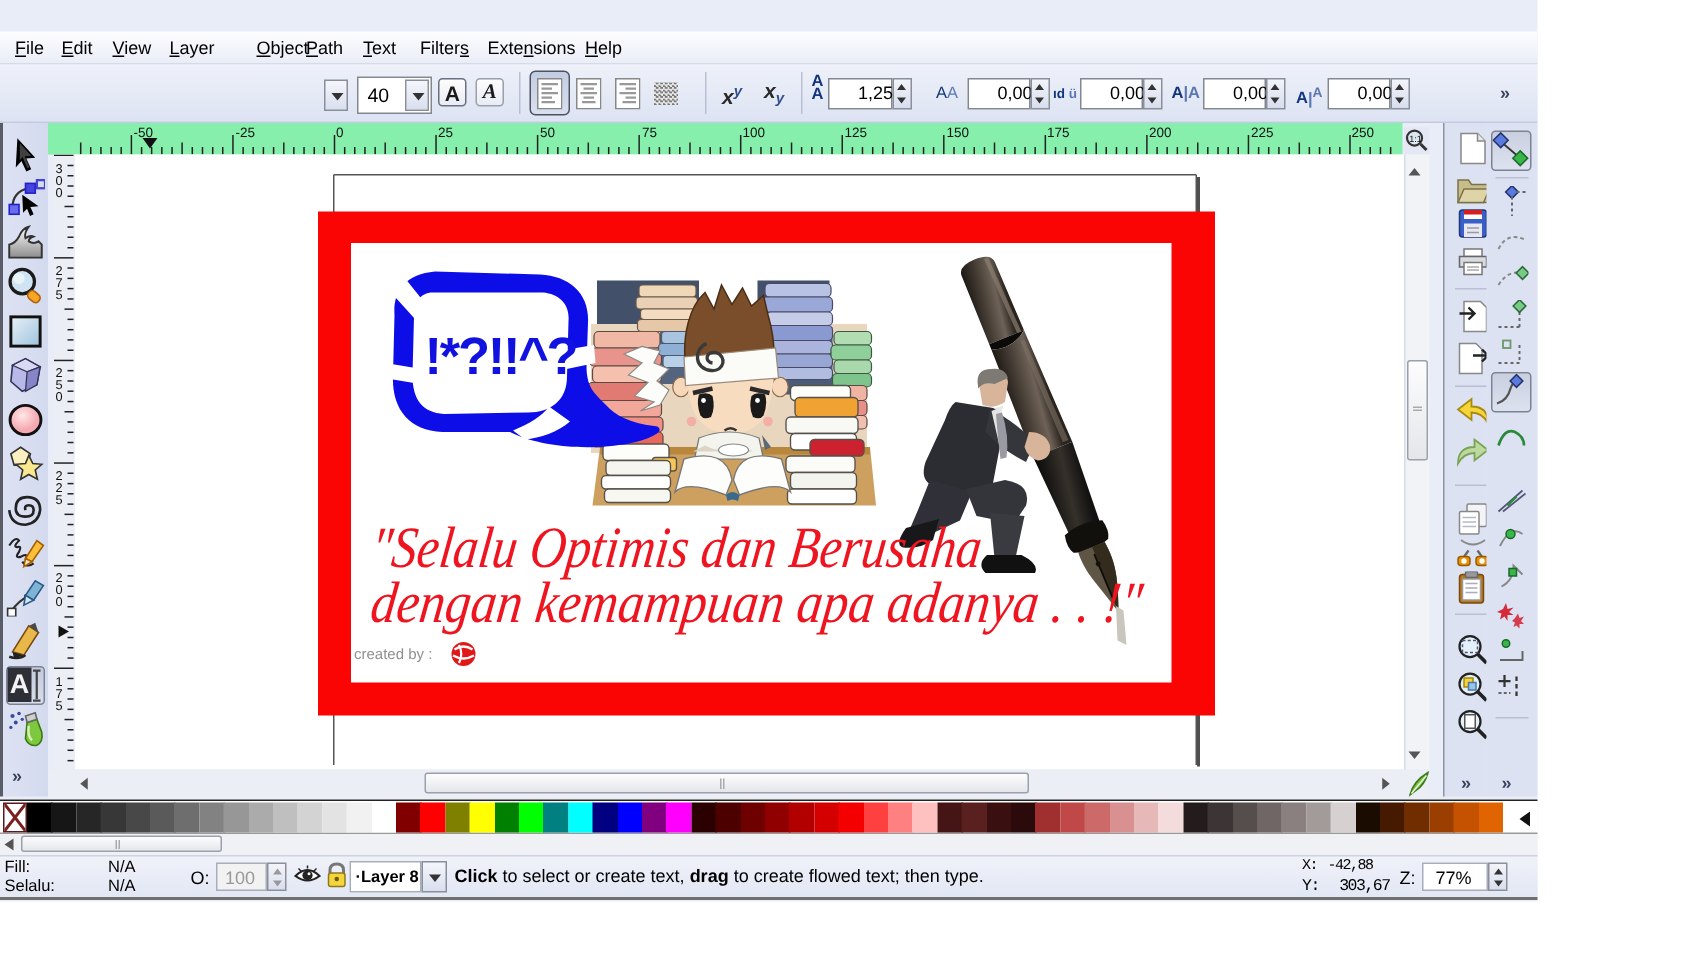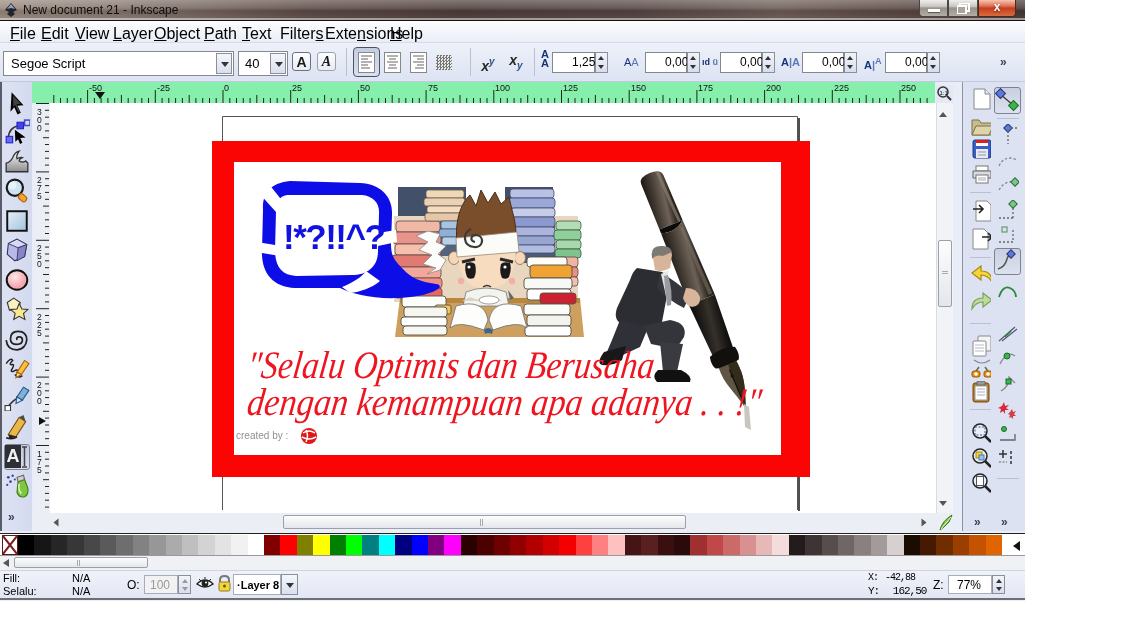--- a/index.html
+++ b/index.html
@@ -2,21 +2,21 @@
 <html><head><meta charset="utf-8"><style>
 *{margin:0;padding:0;box-sizing:border-box}
 html,body{width:1133px;height:636px;background:#fff;font-family:"Liberation Sans",sans-serif;overflow:hidden}
 #win{position:absolute;left:0;top:0;width:1025px;height:601px;background:#e9edf8}
 .abs{position:absolute}
 
 #title{left:0;top:0;width:1025px;height:21px;background:linear-gradient(180deg,rgba(255,255,255,0.30) 0%,rgba(255,255,255,0.12) 40%,rgba(0,0,0,0.10) 55%,rgba(255,255,255,0.04) 100%),linear-gradient(90deg,#97877c 0%,#84746c 12%,#5c4a46 30%,#4d3c3a 45%,#544442 62%,#6b5a55 76%,#584641 88%,#463734 100%);border-bottom:1px solid #141210;box-shadow:inset 0 -2px 0 rgba(230,228,225,0.55)}
 #title .txt{left:23px;top:3px;font-size:12px;color:#0d0d0d}
 
 #menubar{left:0;top:21px;width:1025px;height:22px;background:linear-gradient(#fdfdfe,#e9edf7);border-bottom:1px solid #d7dbe8}
-#menubar span{position:absolute;top:4px;font-size:16px;color:#000}
+#menubar span{position:absolute;top:4px;font-size:12px;color:#000}
 u{text-decoration:underline}
 
 #tbar{left:0;top:43px;width:1025px;height:39px;background:linear-gradient(#eef1f9,#dde3f3);border-bottom:1px solid #c3cadf}
 .tb-input{position:absolute;background:#fff;border:1px solid #828790;font-size:13px;color:#000}
 .combo-btn{position:absolute;background:linear-gradient(#f4f6fb,#d9dfef);border:1px solid #8a8f9a;}
 .caret{position:absolute;width:0;height:0;border-left:4px solid transparent;border-right:4px solid transparent;border-top:5px solid #333}
 .tbtn{position:absolute;width:22px;height:22px;border-radius:3px;font-weight:bold;color:#1a1a1a;text-align:center}
 .sep-v{position:absolute;width:1px;background:#b9c0d4}
 .spin{position:absolute;background:#fff;border:1px solid #828790;font-size:12px;color:#000;padding:2px 0 0 19px}
 .spinner{position:absolute;width:13px;background:linear-gradient(#f2f4fa,#d8deee);border:1px solid #8a8f9a}
@@ -37,51 +37,33 @@
 #snapbar{left:991px;top:82px;width:34px;height:449px;background:#dce2f2}
 
 #palette{left:0;top:533px;width:1025px;height:23px;background:#fff;border-top:1px solid #222;border-bottom:1px solid #999}
 .sw{position:absolute;top:1px;height:20px;width:17px}
 
 #status{left:0;top:570px;width:1025px;height:28px;background:linear-gradient(#f0f2f9,#e2e7f4);border-top:1px solid #cdd3e4;font-size:11px;color:#000}
 #below-status{left:0;top:598px;width:1025px;height:2px;background:#6f6f6f}
 </style></head>
 <body>
 <div id="win">
-  <div class="abs" id="title">
-    <svg class="abs" style="left:3px;top:2px" width="16" height="16" viewBox="0 0 16 16">
-        <path d="M8 1 L14 8 L10 10 L12 12 L8 15 L4 12 L6 10 L2 8 Z" fill="#20242c"></path>
-        <path d="M8 2 L12 7 L8 6 L4 7 Z" fill="#8fa3bb"></path>
-      </svg>
-    <div class="abs txt">New document 21 - Inkscape</div>
-    <div class="abs" style="left:919px;top:0;width:29px;height:17px;background:linear-gradient(#f0efed 0%,#c9c6c0 40%,#97938b 50%,#b3afa7 100%);border:1px solid #4a4742;border-top:none;border-radius:0 0 0 4px">
-        <div class="abs" style="left:8px;top:9px;width:12px;height:3px;background:#fff;box-shadow:0 1px 1px #555"></div>
-      </div>
-    <div class="abs" style="left:948px;top:0;width:30px;height:17px;background:linear-gradient(#f0efed 0%,#c9c6c0 40%,#97938b 50%,#b3afa7 100%);border:1px solid #4a4742;border-top:none">
-      <svg class="abs" style="left:8px;top:3px" width="13" height="11" viewBox="0 0 13 11">
-          <rect x="3" y="0" width="9" height="8" fill="none" stroke="#fff" stroke-width="2"></rect>
-          <rect x="0" y="3" width="9" height="8" fill="#a9a59d" stroke="#fff" stroke-width="2"></rect>
-        </svg>
-    </div>
-    <div class="abs" style="left:978px;top:0;width:38px;height:17px;background:linear-gradient(#f5c6b2 0%,#e06a4e 40%,#c33f1f 50%,#d96a3e 100%);border:1px solid #4a2a20;border-top:none;border-radius:0 0 4px 0;color:#fff;font-weight:bold;font-size:12px;text-align:center;line-height:15px;text-shadow:0 1px 2px #7d2413">x</div>
-  </div>
   <div class="abs" id="menubar">
     <span style="left:10px"><u>F</u>ile</span>
     <span style="left:41px"><u>E</u>dit</span>
     <span style="left:75px"><u>V</u>iew</span>
     <span style="left:113px"><u>L</u>ayer</span>
-    <span style="left:154px"><u>O</u>bject</span>
+    <span style="left:171px"><u>O</u>bject</span>
     <span style="left:204px"><u>P</u>ath</span>
     <span style="left:242px"><u>T</u>ext</span>
     <span style="left:280px">Filter<u>s</u></span>
     <span style="left:325px">Exte<u>n</u>sions</span>
     <span style="left:390px"><u>H</u>elp</span>
   </div>
   <div class="abs" id="tbar">
-    <div class="tb-input" style="left:3px;top:8px;width:231px;height:25px;padding:4px 0 0 7px">Segoe Script</div>
     <div class="combo-btn" style="left:216px;top:10px;width:16px;height:21px">
         <div class="caret" style="left:4px;top:8px"></div>
       </div>
     <div class="tb-input" style="left:238px;top:8px;width:50px;height:25px;padding:4px 0 0 6px">40</div>
     <div class="combo-btn" style="left:270px;top:10px;width:16px;height:21px">
         <div class="caret" style="left:4px;top:8px"></div>
       </div>
     <div class="tbtn" style="left:292px;top:9px;width:19px;height:19px;border:1px solid #6b7180;border-radius:3px;background:linear-gradient(#fdfdfd,#e8ecf4);font-size:14px;line-height:18px">A</div>
     <div class="tbtn" style="left:317px;top:9px;width:19px;height:19px;border:1px solid #9aa0ac;border-radius:3px;background:linear-gradient(#fdfdfd,#e8ecf4);font-style:italic;font-weight:bold;font-size:14px;line-height:18px;font-family:'Liberation Serif',serif">A</div>
     <div class="sep-v" style="left:346px;top:5px;height:28px"></div>
@@ -919,22 +901,23 @@
       </svg>
     <svg class="abs" style="left:217px;top:3px" width="15" height="19" viewBox="0 0 15 19">
         <path d="M3 8 V6 Q3 2 7.5 2 Q12 2 12 6 V8" fill="none" stroke="#777" stroke-width="2"></path>
         <rect x="2" y="8" width="11" height="9" rx="1.5" fill="#f5d53a" stroke="#8a7a20"></rect>
         <circle cx="7.5" cy="12" r="1.5" fill="#6a5a10"></circle>
       </svg>
     <div class="abs" style="left:233px;top:3px;width:48px;height:21px;background:#fff;border:1px solid #a8adbb;font-size:11px;font-weight:bold;padding:4px 0 0 3px;white-space:nowrap;overflow:hidden">·Layer 8</div>
     <div class="combo-btn" style="left:281px;top:3px;width:17px;height:21px">
         <div class="caret" style="left:4px;top:8px"></div>
       </div>
+    <div class="abs" style="left:303px;top:6px;font-size:12px"><b>Click</b> to select or create text, <b>drag</b> to create flowed text; then type.</div>
     <div class="abs" style="left:868px;top:1px;font-size:10px;font-family:'Liberation Mono',monospace;letter-spacing:-1px">X: <span style="margin-left:2px">-42,88</span></div>
-    <div class="abs" style="left:868px;top:14px;font-size:11px;font-family:'Liberation Mono',monospace;letter-spacing:-1px">Y: <span style="margin-left:8px">162,50</span></div>
+    <div class="abs" style="left:868px;top:14px;font-size:11px;font-family:'Liberation Mono',monospace;letter-spacing:-1px">Y: <span style="margin-left:8px">303,67</span></div>
     <div class="abs" style="left:933px;top:7px;font-size:12px">Z:</div>
     <div class="abs" style="left:948px;top:4px;width:44px;height:19px;background:#fff;border:1px solid #a8adbb;font-size:12px;padding:2px 0 0 8px">77%</div>
     <div class="spinner" style="left:992px;top:4px;height:19px;width:13px">
         <div class="caret" style="left:3px;top:3px;transform:rotate(180deg);border-top-width:4px;border-left-width:3px;border-right-width:3px"></div>
         <div class="caret" style="left:3px;top:11px;border-top-width:4px;border-left-width:3px;border-right-width:3px"></div>
       </div>
   </div>
   <div class="abs" style="left:0;top:556px;width:1025px;height:14px;background:#f0f1f5">
     <div class="abs" style="left:3px;top:3px;width:0;height:0;border-top:4px solid transparent;border-bottom:4px solid transparent;border-right:6px solid #555"></div>
     <div class="abs sb-thumb" style="left:14px;top:1px;width:134px;height:11px">

